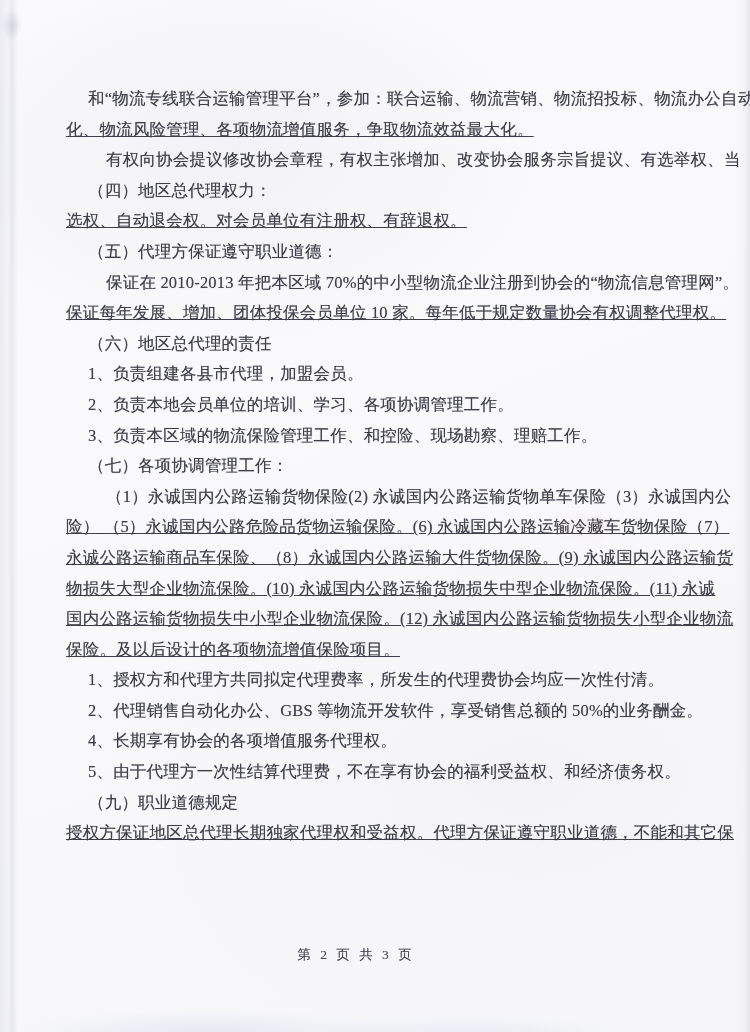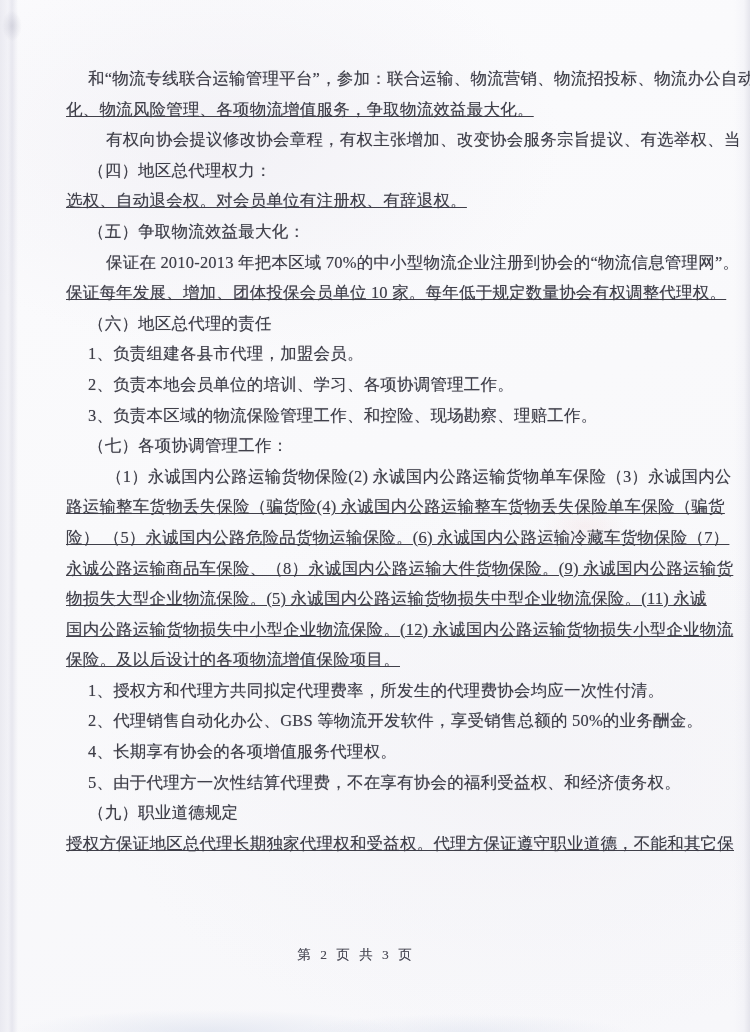--- a/index.html
+++ b/index.html
@@ -31,21 +31,21 @@
       radial-gradient(ellipse 220px 24px at 62% 100%, rgba(186,198,222,0.22), rgba(186,198,222,0) 75%),
       
       radial-gradient(ellipse 420px 260px at 30% 14%, rgba(235,233,240,0.5), rgba(235,233,240,0) 80%),
       radial-gradient(ellipse 500px 320px at 70% 75%, rgba(240,239,244,0.5), rgba(240,239,244,0) 85%),
       linear-gradient(160deg, #fbfbfd 0%, #f9f9fb 45%, #f7f7fa 100%);
   }
   
   .doc-body {
     position: absolute;
     left: 66px;
-    top: 64px;
+    top: 84px;
     width: 650px;
   }
   .doc-line {
     height: 30.6px;
     line-height: 30.6px;
     white-space: nowrap;
     font-size: 16.5px;
     letter-spacing: 0.2px;
     color: #3f3f49;
     text-shadow: 0 0 0.7px rgba(70,70,82,0.55);
@@ -72,33 +72,32 @@
 
 <div class="scan-page">
 
   <div class="doc-body">
 
   <div class="doc-line ind-head">和“物流专线联合运输管理平台”，参加：联合运输、物流营销、物流招投标、物流办公自动</div>
       <div class="doc-line ind-flush">化、物流风险管理、各项物流增值服务，争取物流效益最大化。</div>
       <div class="doc-line ind-para">有权向协会提议修改协会章程，有权主张增加、改变协会服务宗旨提议、有选举权、当</div>
       <div class="doc-line ind-head">（四）地区总代理权力：</div>
       <div class="doc-line ind-flush">选权、自动退会权。对会员单位有注册权、有辞退权。</div>
-      <div class="doc-line ind-head">（五）争取物流效益最大化：</div>
+      <div class="doc-line ind-head">（五）代理方保证遵守职业道德：</div>
       <div class="doc-line ind-para">保证在 2010-2013 年把本区域 70%的中小型物流企业注册到协会的“物流信息管理网”。</div>
       <div class="doc-line ind-flush">保证每年发展、增加、团体投保会员单位 10 家。每年低于规定数量协会有权调整代理权。</div>
       <div class="doc-line ind-head">（六）地区总代理的责任</div>
       <div class="doc-line ind-head">1、负责组建各县市代理，加盟会员。</div>
       <div class="doc-line ind-head">2、负责本地会员单位的培训、学习、各项协调管理工作。</div>
       <div class="doc-line ind-head">3、负责本区域的物流保险管理工作、和控险、现场勘察、理赔工作。</div>
       <div class="doc-line ind-head">（七）各项协调管理工作：</div>
       <div class="doc-line ind-para">（1）永诚国内公路运输货物保险(2) 永诚国内公路运输货物单车保险（3）永诚国内公</div>
-      <div class="doc-line ind-flush">路运输整车货物丢失保险（骗货险(4) 永诚国内公路运输整车货物丢失保险单车保险（骗货</div>
       <div class="doc-line ind-flush">险） （5）永诚国内公路危险品货物运输保险。(6) 永诚国内公路运输冷藏车货物保险（7）</div>
       <div class="doc-line ind-flush">永诚公路运输商品车保险、（8）永诚国内公路运输大件货物保险。(9) 永诚国内公路运输货</div>
-      <div class="doc-line ind-flush">物损失大型企业物流保险。(5) 永诚国内公路运输货物损失中型企业物流保险。(11) 永诚</div>
+      <div class="doc-line ind-flush">物损失大型企业物流保险。(10) 永诚国内公路运输货物损失中型企业物流保险。(11) 永诚</div>
       <div class="doc-line ind-flush">国内公路运输货物损失中小型企业物流保险。(12) 永诚国内公路运输货物损失小型企业物流</div>
       <div class="doc-line ind-flush">保险。及以后设计的各项物流增值保险项目。</div>
       <div class="doc-line ind-head">1、授权方和代理方共同拟定代理费率，所发生的代理费协会均应一次性付清。</div>
       <div class="doc-line ind-head">2、代理销售自动化办公、GBS 等物流开发软件，享受销售总额的 50%的业务酬金。</div>
       <div class="doc-line ind-head">4、长期享有协会的各项增值服务代理权。</div>
       <div class="doc-line ind-head">5、由于代理方一次性结算代理费，不在享有协会的福利受益权、和经济债务权。</div>
       <div class="doc-line ind-head">（九）职业道德规定</div>
       <div class="doc-line ind-flush">授权方保证地区总代理长期独家代理权和受益权。代理方保证遵守职业道德，不能和其它保</div>
     </div>
 

